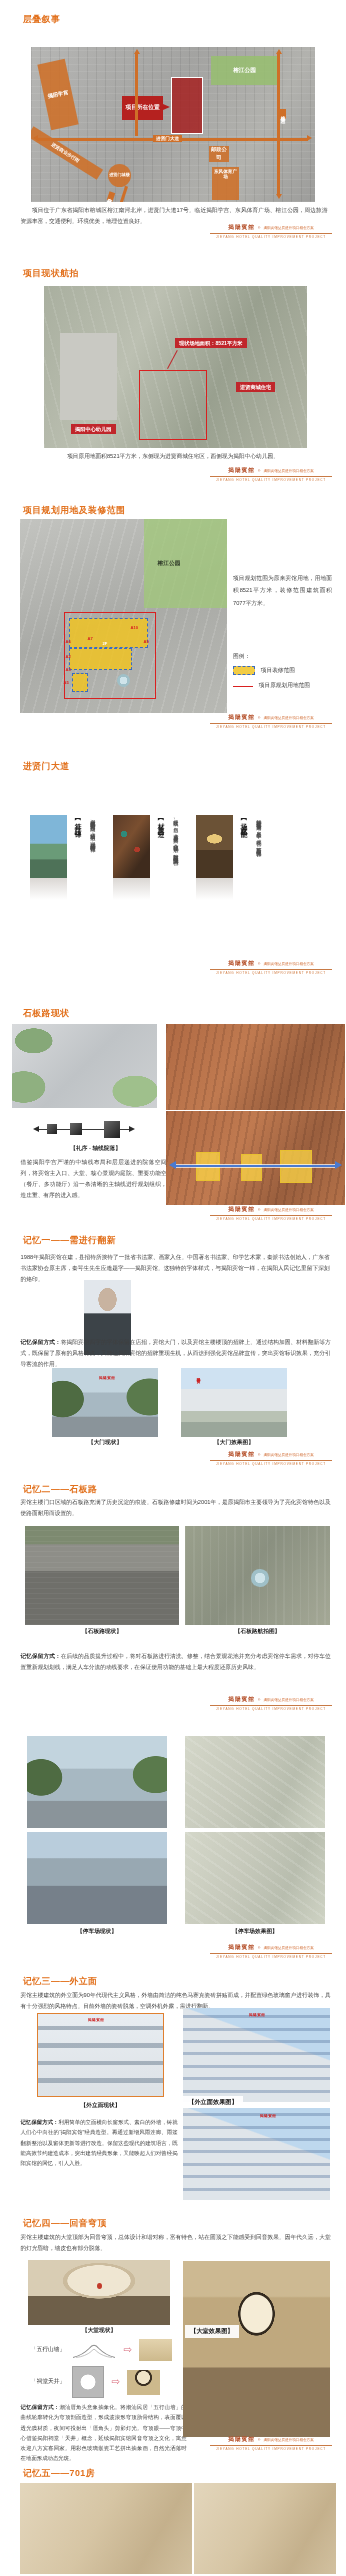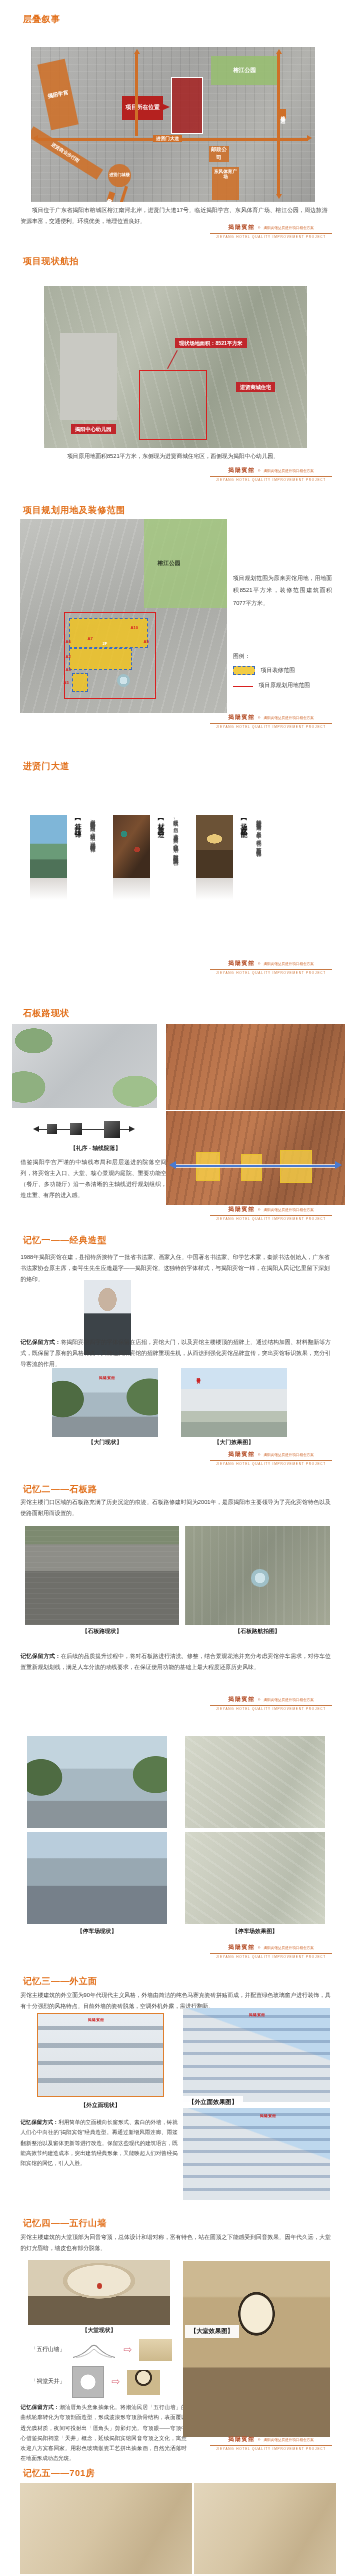--- a/index.html
+++ b/index.html
@@ -149,21 +149,21 @@
 
   <div class="footer" style="top:224px;">
     <div class="f-row">
         <span class="f-logo">揭陽賓館</span>
         <sup class="f-reg">®</sup>
         <span class="f-cn">揭阳宾馆品质提升项目概念方案</span>
       </div>
     <div class="f-en">JIEYANG HOTEL QUALITY IMPROVEMENT PROJECT</div>
   </div>
 
-  <div class="abs h1" style="left:23px;top:256px;">项目现状航拍</div>
+  <div class="abs h1" style="left:23px;top:268px;">项目现状航拍</div>
 
   <div class="map t-aer" style="left:44px;top:286px;width:263px;height:162px;">
     <div style="position:absolute;left:15.5px;top:47px;width:57px;height:87px;background:#c9c9c3;"></div>
     <div class="redline" style="left:95px;top:84px;width:66px;height:68px;"></div>
     <div class="rlab" style="left:131px;top:52px;">现状场地面积：8521平方米</div>
     <div class="rlab" style="left:192px;top:96px;">进贤商城住宅</div>
     <div class="rlab" style="left:27px;top:138px;">揭阳中心幼儿园</div>
     <div style="position:absolute;left:128px;top:63px;width:1px;height:20.6px;background:#c0262b;transform:rotate(28deg);"></div>
   </div>
 
@@ -281,21 +281,21 @@
 
   <div class="footer" style="top:1206px;">
     <div class="f-row">
         <span class="f-logo">揭陽賓館</span>
         <sup class="f-reg">®</sup>
         <span class="f-cn">揭阳宾馆品质提升项目概念方案</span>
       </div>
     <div class="f-en">JIEYANG HOTEL QUALITY IMPROVEMENT PROJECT</div>
   </div>
 
-  <div class="abs h1" style="left:23px;top:1235px;">记忆一——经典造型</div>
+  <div class="abs h1" style="left:23px;top:1235px;">记忆一——需进行翻新</div>
   <div class="abs para" style="left:20.6px;top:1252px;width:309px;">1988年揭阳宾馆在建，县招待所接待了一批省书法家、画家入住。中国著名书法家、印学艺术家，秦派书法创始人，广东省书法家协会原主席，秦咢生先生应邀题字——揭阳宾馆。这独特的字体样式，与揭阳宾馆一样，在揭阳人民记忆里留下深刻的烙印。</div>
 
   <div class="map t-portrait" style="left:84px;top:1280px;width:47px;height:75px;"></div>
 
   <div class="abs para" style="left:20.6px;top:1337px;width:310px;">
     <span class="b">记忆保留方式：</span><span>将揭阳宾馆四字的字体保留在店招，宾馆大门，以及宾馆主楼楼顶的招牌上。通过结构加固、材料翻新等方式，既保留了原有的风格特点，又能让揭阳宾馆的招牌重现生机，从而达到强化宾馆品牌宣传，突出宾馆标识效果，充分引导客流的作用。</span>
   </div>
 
   <div class="map t-gate-now" style="left:52px;top:1368px;width:106px;height:69px;">
     <div class="roofsign" style="left:47px;top:8.2px;">揭陽賓館</div>
@@ -367,21 +367,21 @@
   </div>
 
   <div class="map t-facade-render" style="left:183px;top:2008px;width:147px;height:94px;">
     <div class="roofsign" style="left:66px;top:5.2px;">揭陽賓館</div>
   </div>
   <div class="capbox" style="left:183px;top:2096px;">【外立面效果图】</div>
   <div class="map t-facade-render" style="left:183px;top:2108px;width:147px;height:92px;">
     <div class="roofsign" style="left:77px;top:6.2px;">揭陽賓館</div>
   </div>
 
-  <div class="abs h1" style="left:23px;top:2218px;">记忆四——五行山墙</div>
+  <div class="abs h1" style="left:23px;top:2218px;">记忆四——回音穹顶</div>
   <div class="abs para" style="left:20.6px;top:2232px;width:310px;">宾馆主楼建筑的大堂顶部为回音穹顶，总体设计和谐对称，富有特色，站在圆顶之下能感受到回音效果。因年代久远，大堂的灯光昏暗，墙皮也有部分脱落。</div>
 
   <div class="map t-warm" style="left:28px;top:2260px;width:142px;height:65px;">
     <div style="position:absolute;left:69px;top:23px;width:5.2px;height:6.2px;border-radius:50%;background:#c23a2a;"></div>
   </div>
   <div class="abs cap" style="left:28px;top:2327px;width:142px;">【大堂现状】</div>
 
   <div class="abs" style="left:31px;top:2339px;display:flex;align-items:center;gap:7.2px;">
     <span class="diag-lab">「五行山墙」</span>
     <svg width="44" height="19.6" viewBox="0 0 86 38">

